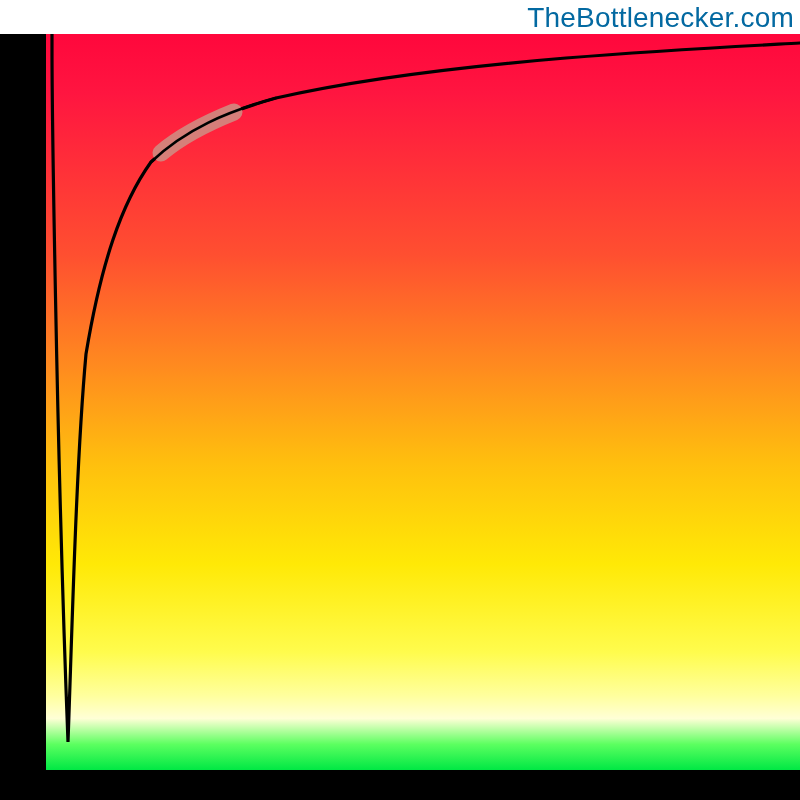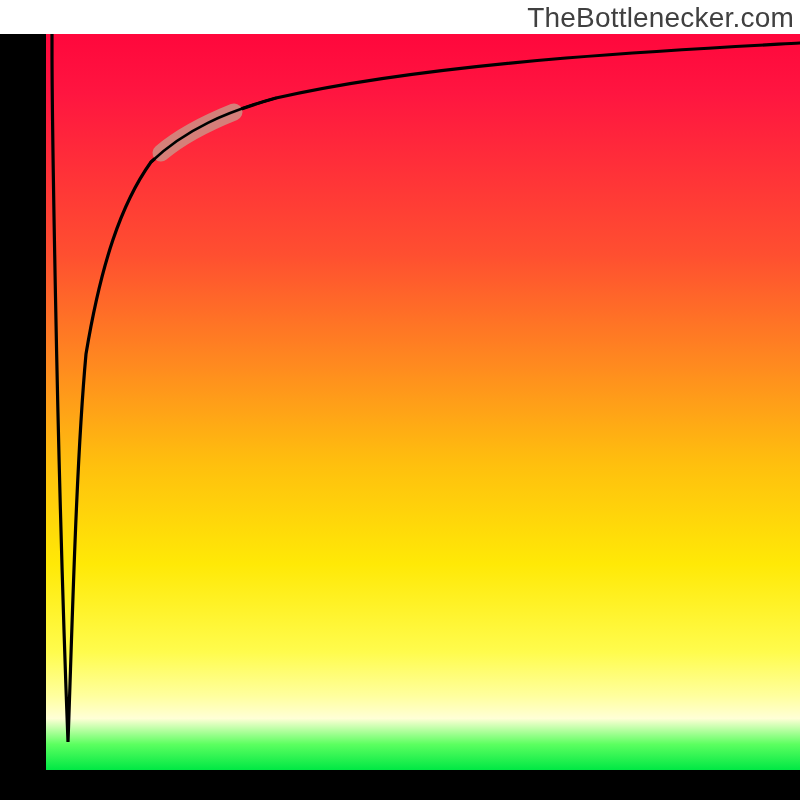--- a/index.html
+++ b/index.html
@@ -14,21 +14,21 @@
   .frame {
     position: relative;
     width: 800px;
     height: 800px;
   }
   .watermark {
     position: absolute;
     top: 2px;
     right: 6px;
     font-size: 28px;
-    color: #404040;
+    color: #0369a1;
     font-family: Arial, Helvetica, sans-serif;
     letter-spacing: 0.2px;
     z-index: 10;
   }
   
   .left-border {
     position: absolute;
     left: 0;
     top: 34px;
     width: 46px;

